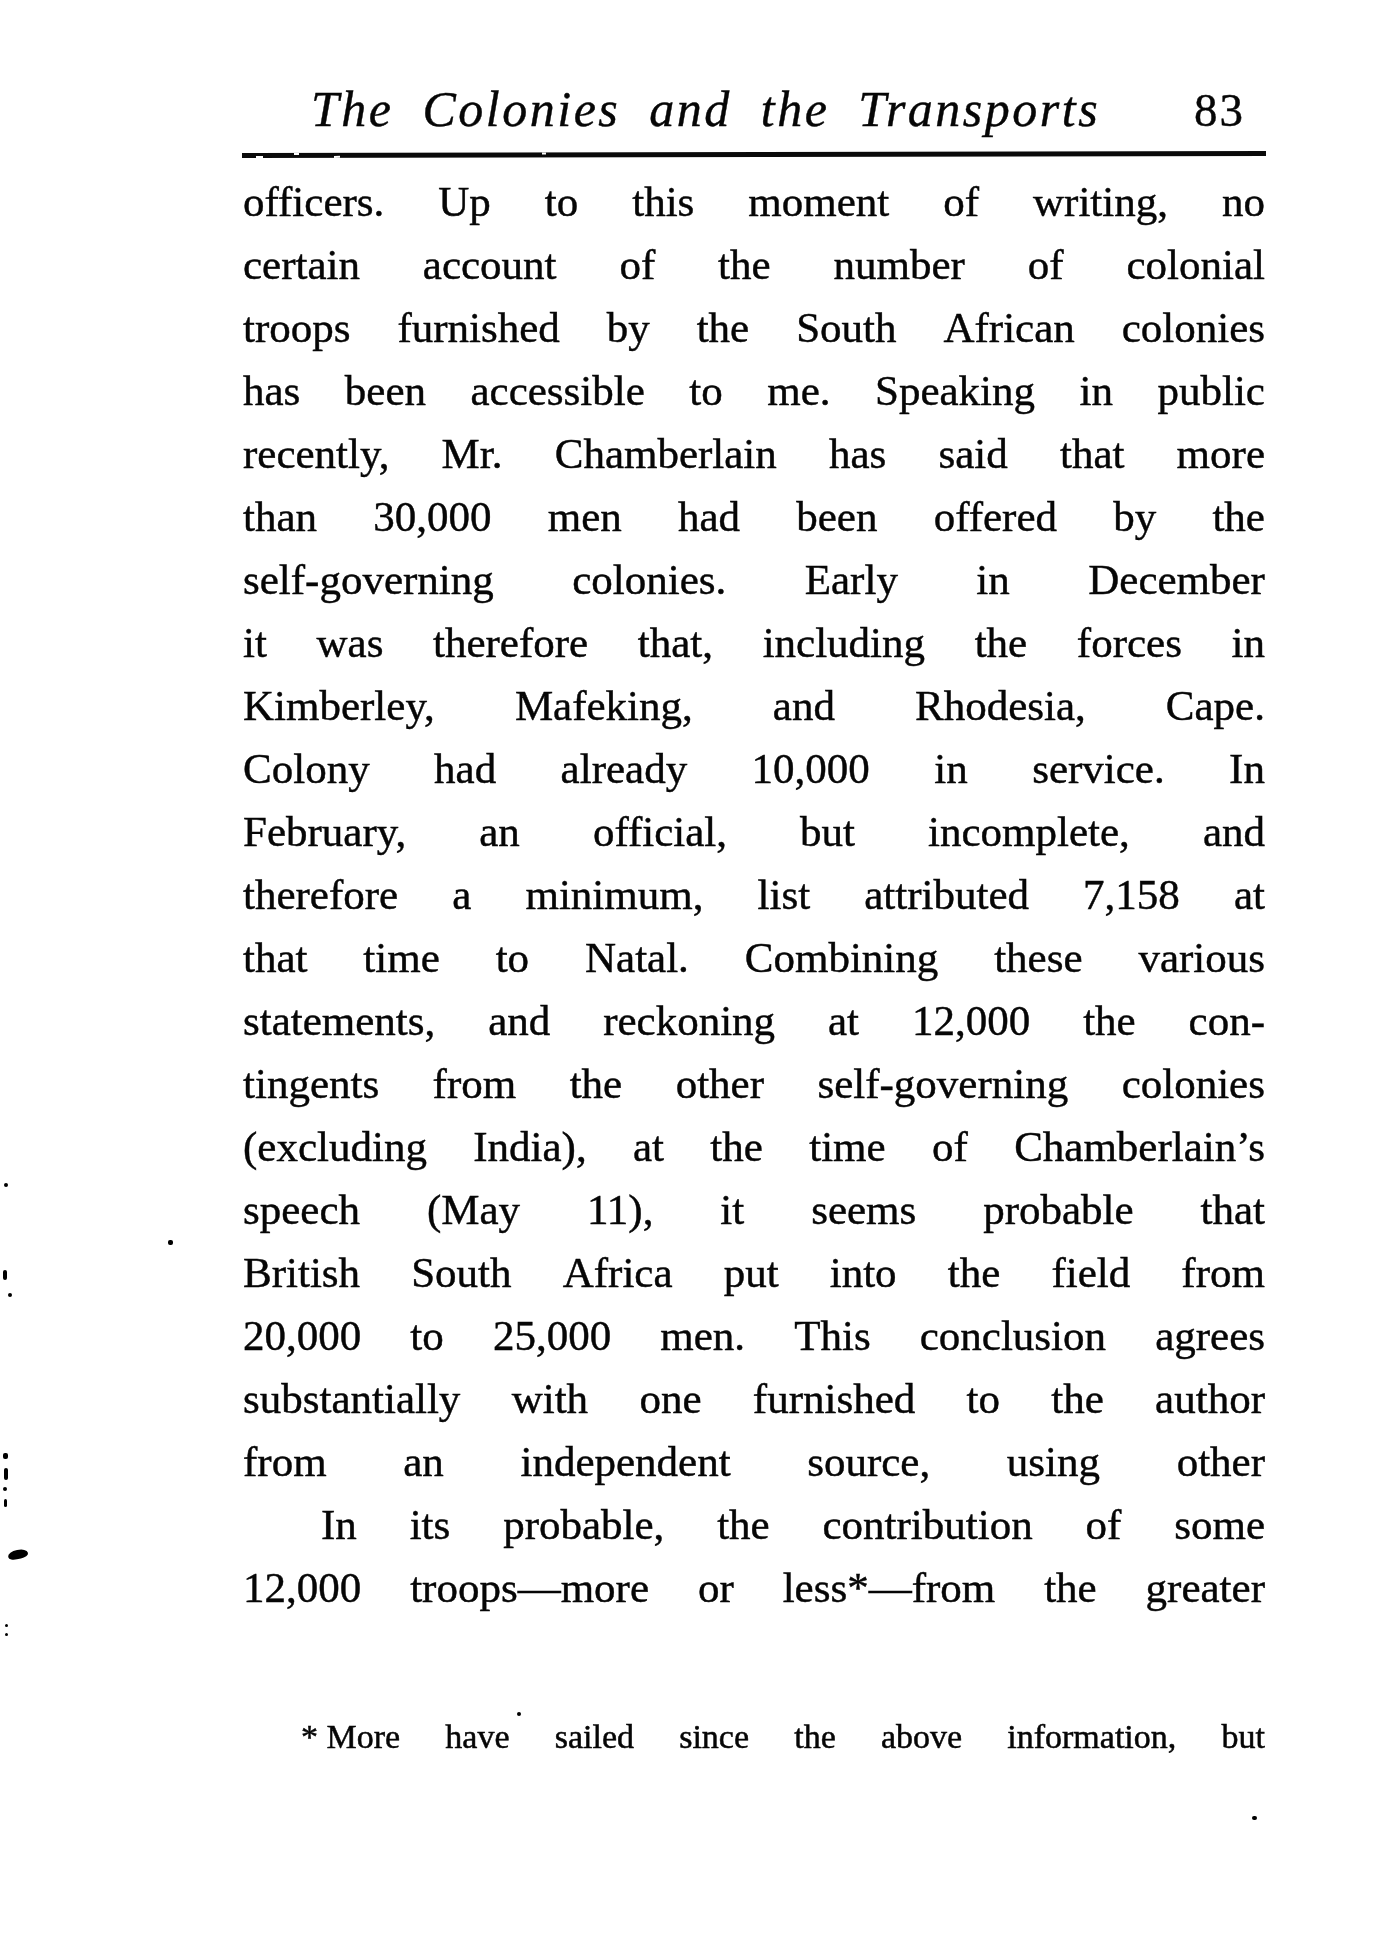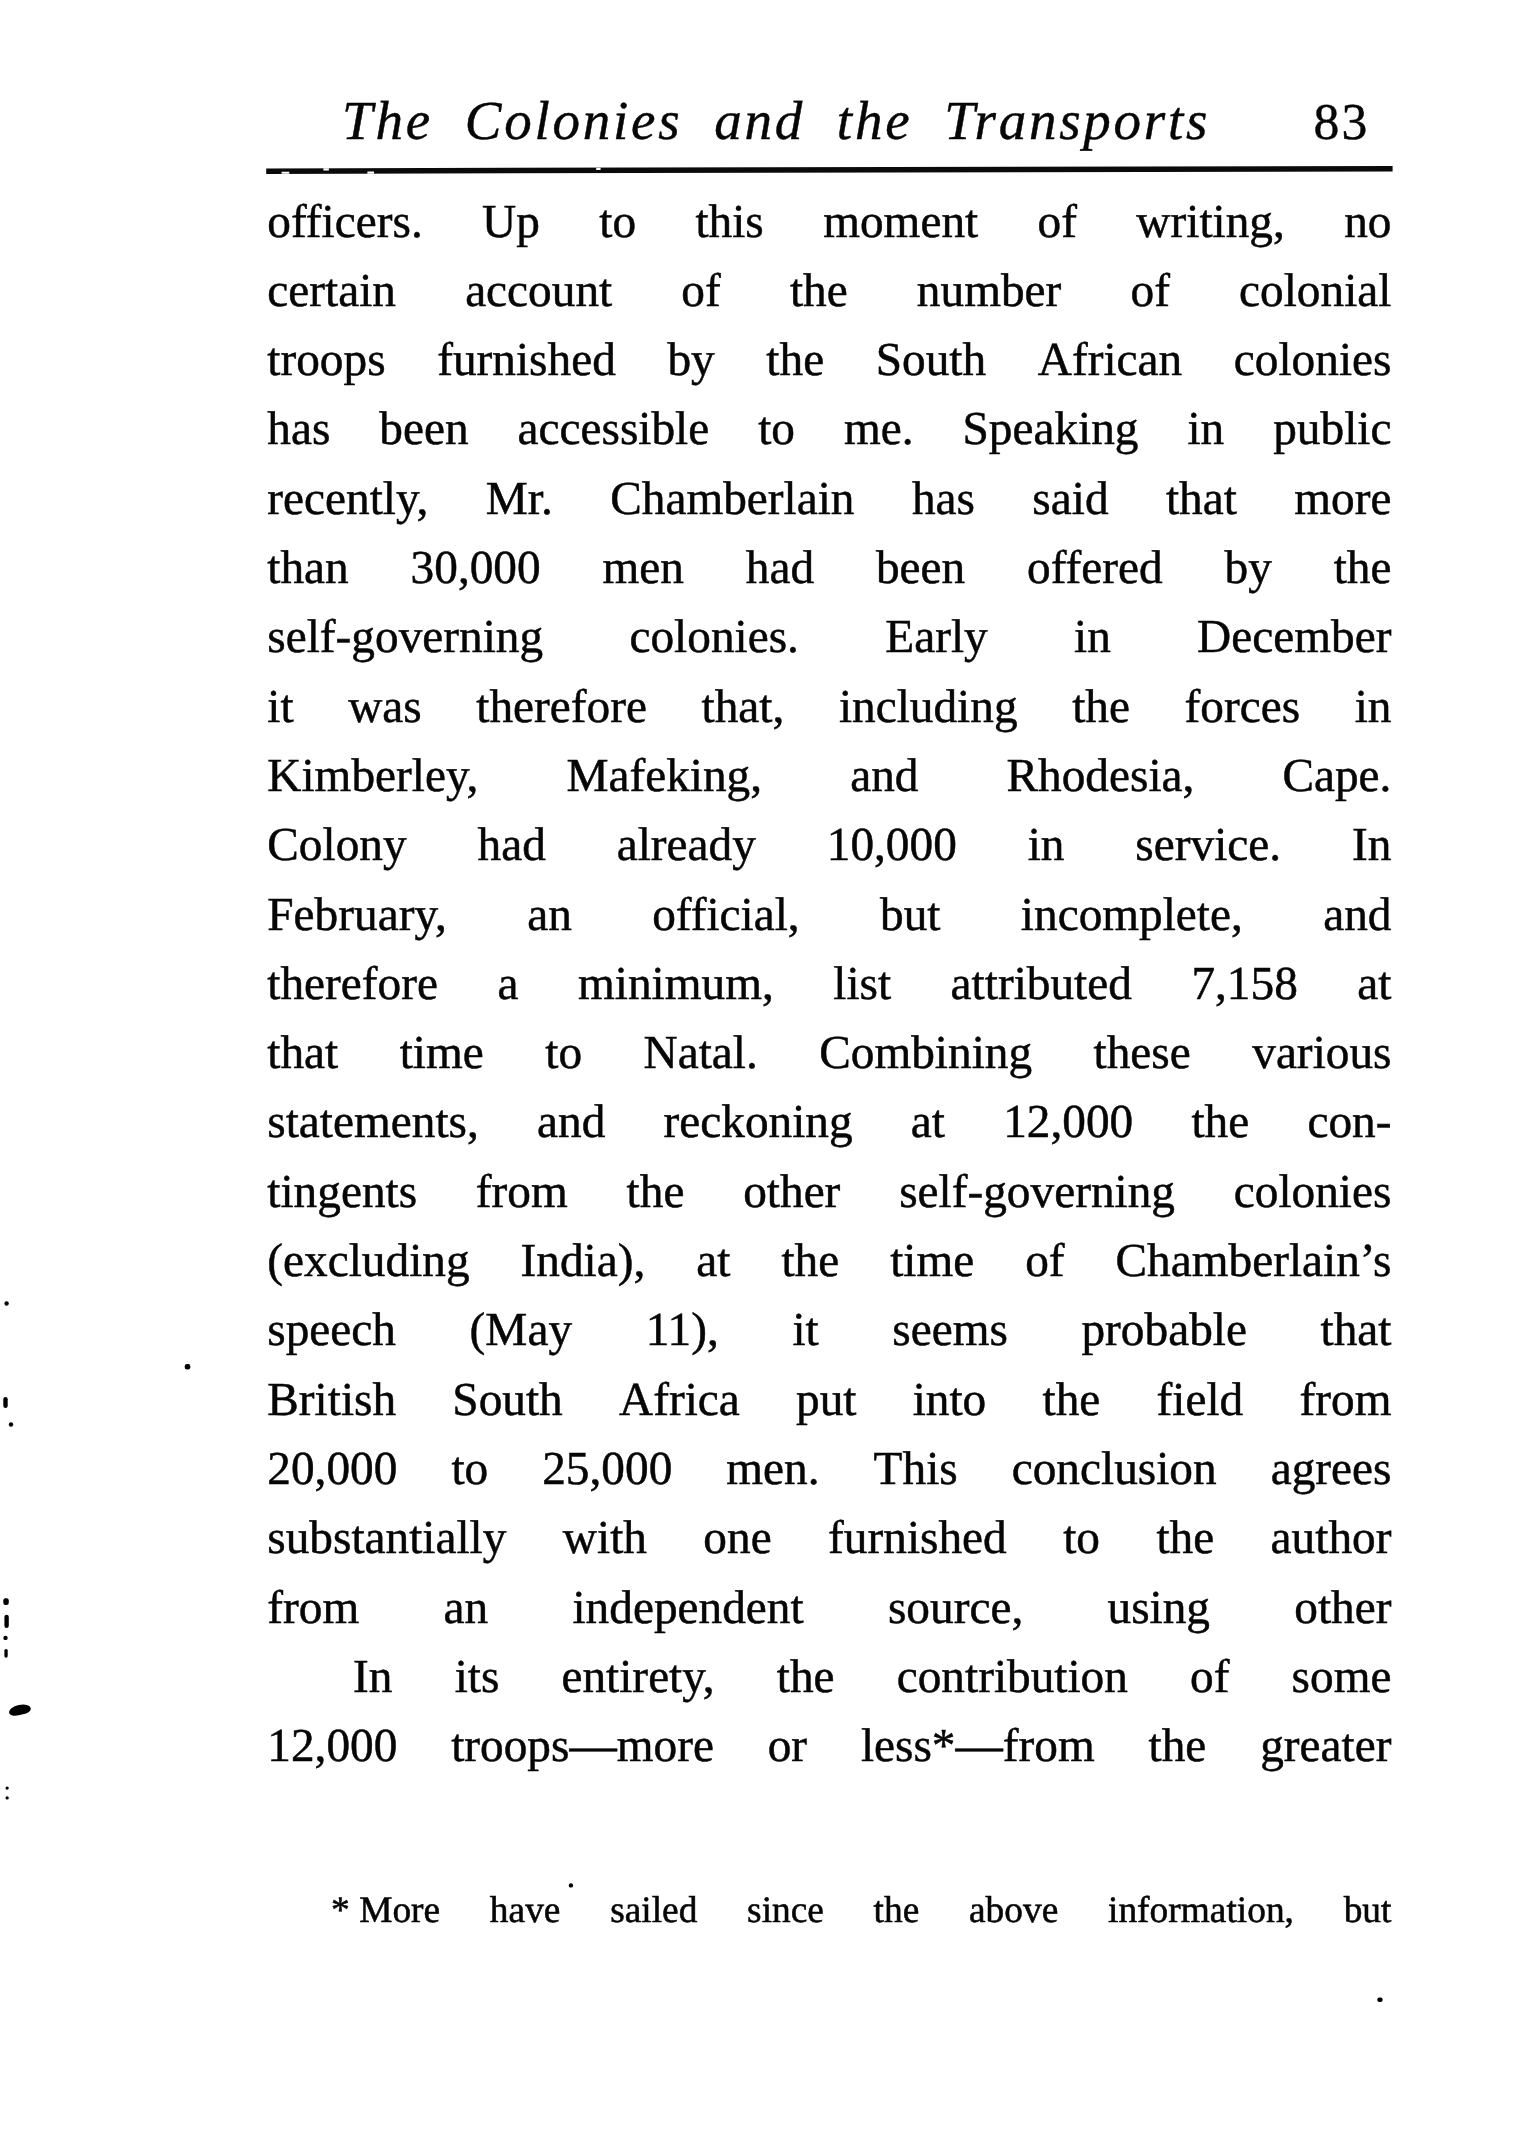--- a/index.html
+++ b/index.html
@@ -95,21 +95,21 @@
       <div class="line just"><span>therefore</span><span>a</span><span>minimum,</span><span>list</span><span>attributed</span><span>7,158</span><span>at</span></div>
       <div class="line just"><span>that</span><span>time</span><span>to</span><span>Natal.</span><span>Combining</span><span>these</span><span>various</span></div>
       <div class="line just"><span>statements,</span><span>and</span><span>reckoning</span><span>at</span><span>12,000</span><span>the</span><span>con-</span></div>
       <div class="line just"><span>tingents</span><span>from</span><span>the</span><span>other</span><span>self-governing</span><span>colonies</span></div>
       <div class="line just"><span>(excluding</span><span>India),</span><span>at</span><span>the</span><span>time</span><span>of</span><span>Chamberlain’s</span></div>
       <div class="line just"><span>speech</span><span>(May</span><span>11),</span><span>it</span><span>seems</span><span>probable</span><span>that</span></div>
       <div class="line just"><span>British</span><span>South</span><span>Africa</span><span>put</span><span>into</span><span>the</span><span>field</span><span>from</span></div>
       <div class="line just"><span>20,000</span><span>to</span><span>25,000</span><span>men.</span><span>This</span><span>conclusion</span><span>agrees</span></div>
       <div class="line just"><span>substantially</span><span>with</span><span>one</span><span>furnished</span><span>to</span><span>the</span><span>author</span></div>
       <div class="line just"><span>from</span><span>an</span><span>independent</span><span>source,</span><span>using</span><span>other</span></div>
-      <div class="line just indent"><span>In</span><span>its</span><span>entirety,</span><span>the</span><span>contribution</span><span>of</span><span>some</span></div>
+      <div class="line just indent"><span>In</span><span>its</span><span>probable,</span><span>the</span><span>contribution</span><span>of</span><span>some</span></div>
       <div class="line just"><span>12,000</span><span>troops—more</span><span>or</span><span>less*—from</span><span>the</span><span>greater</span></div>
     </div>
 
   <div class="footnote">
       <div class="line just indent"><span>*&nbsp;More</span><span>have</span><span>sailed</span><span>since</span><span>the</span><span>above</span><span>information,</span><span>but</span></div>
     </div>
 
   <div class="speck" style="left:4px;   top:1183px; width:4px;  height:4px;"></div>
   <div class="speck" style="left:168px; top:1240px; width:5px;  height:5px;"></div>
   <div class="speck" style="left:3px;   top:1270px; width:4px;  height:10px;"></div>

